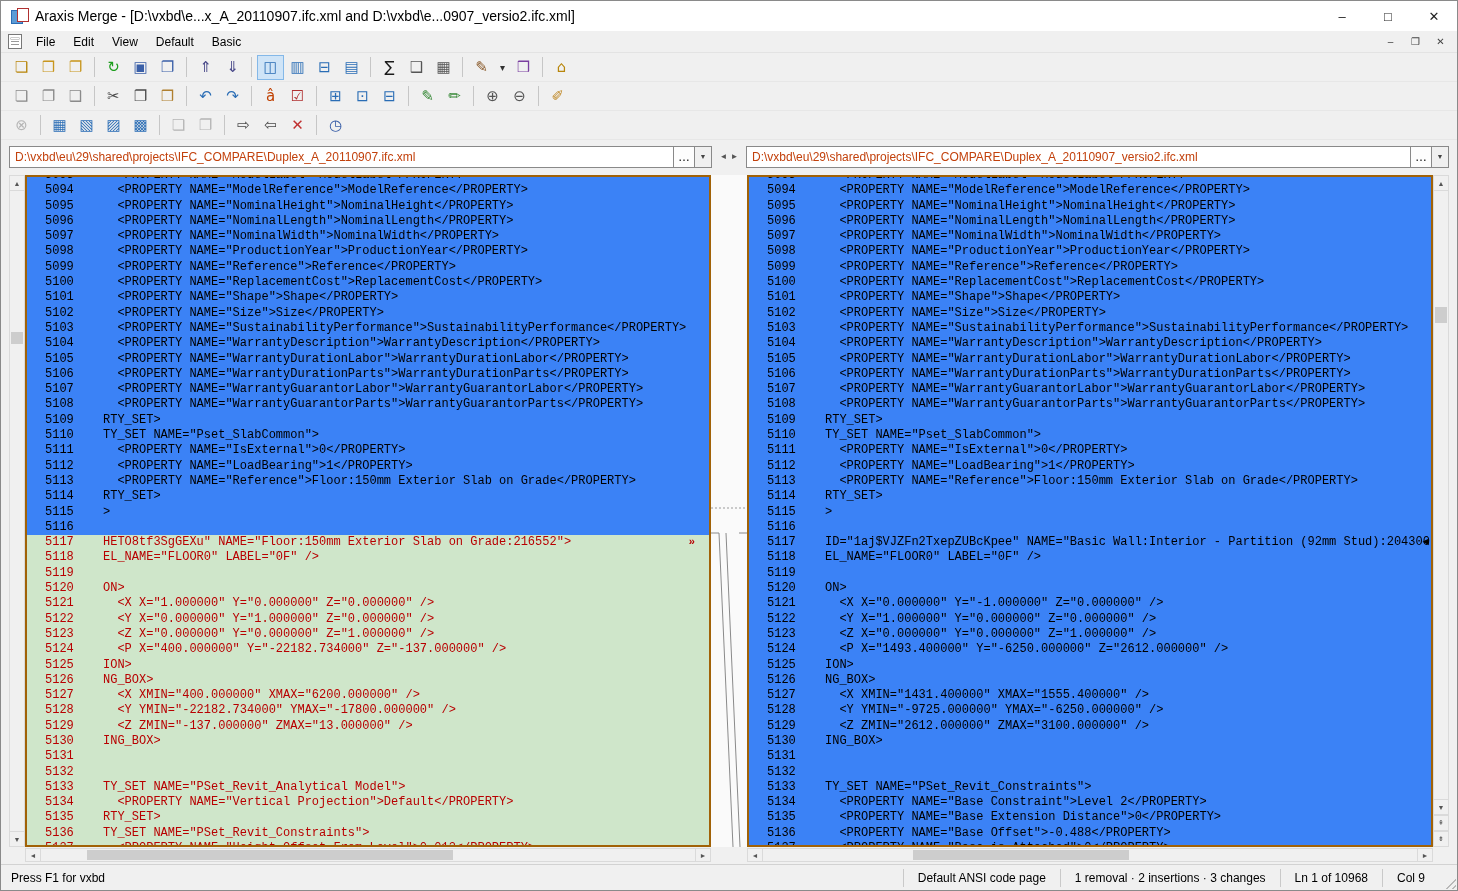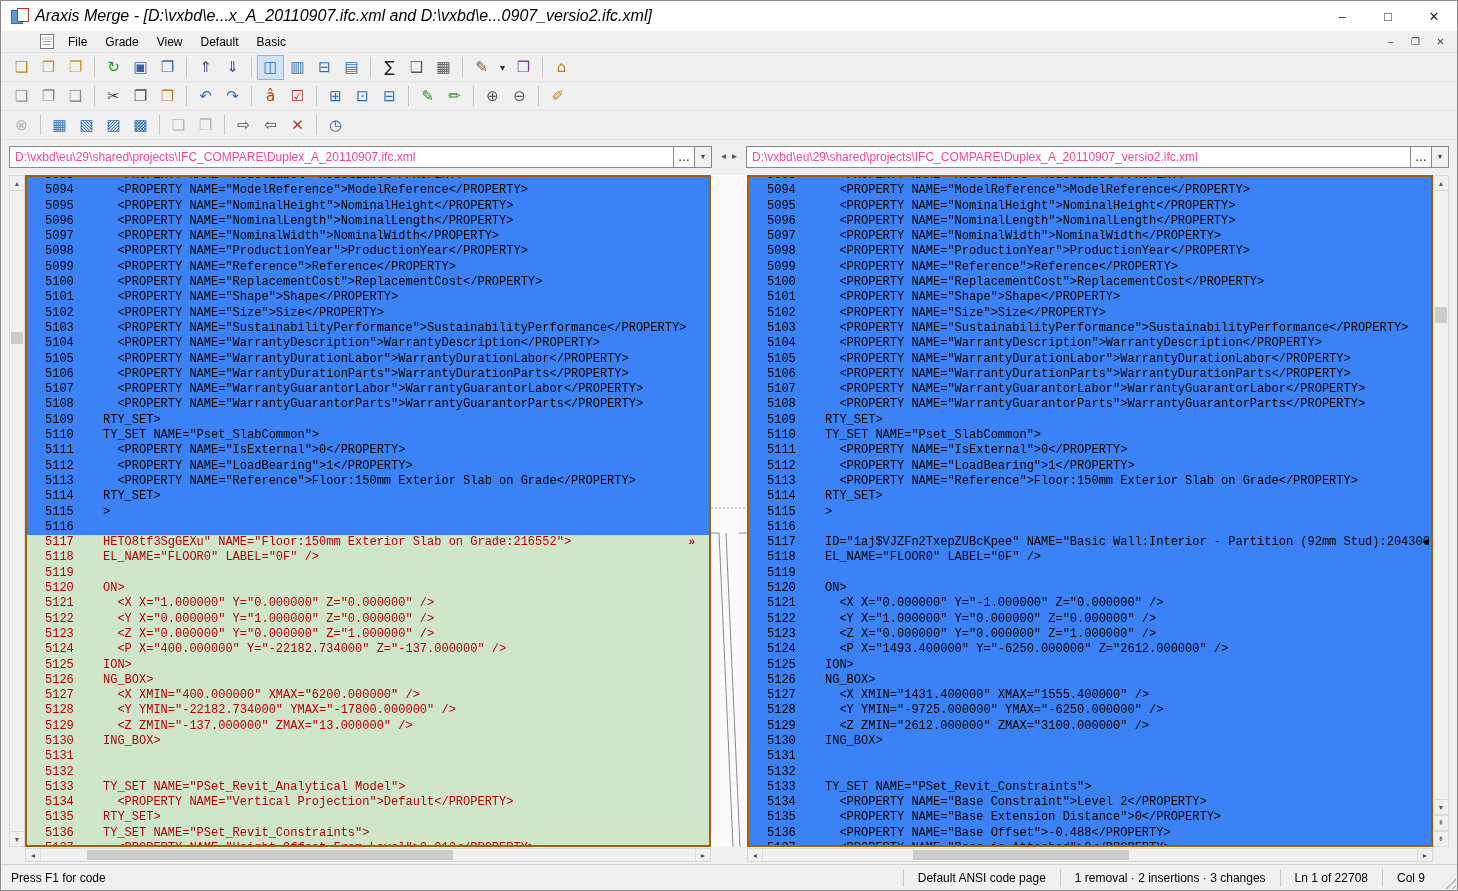--- a/index.html
+++ b/index.html
@@ -4,45 +4,45 @@
 <style>
   * { box-sizing: border-box; margin: 0; padding: 0; }
   body { margin: 0; background: #ffffff; font-family: "Liberation Sans", sans-serif; }
   .app { width: 1458px; height: 891px; border: 1px solid #8a8a8a; display: flex; flex-direction: column; background: #f0f0f0; overflow: hidden; }
 
   
   .titlebar { height: 30px; background: #ffffff; display: flex; align-items: center; flex: none; }
   .app-icon { width: 18px; height: 18px; margin: 0 7px 0 9px; position: relative; flex: none; }
   .app-icon::before { content: ""; position: absolute; left: 1px; top: 3px; width: 10px; height: 12px; background: #5b9bd5; border: 1px solid #2a6db5; }
   .app-icon::after { content: ""; position: absolute; left: 7px; top: 1px; width: 10px; height: 12px; background: #ffffff; border: 1px solid #b03030; }
-  .title-text { font-size: 16px; color: #000; white-space: nowrap; font-style: italic; }
+  .title-text { font-size: 14px; color: #000; white-space: nowrap; }
   .win-controls { margin-left: auto; display: flex; height: 100%; }
   .win-btn { width: 46px; height: 100%; display: flex; align-items: center; justify-content: center; font-size: 13px; color: #222; }
 
   
-  .menubar { height: 22px; background: #f0f0f0; display: flex; align-items: center; flex: none; border-bottom: 1px solid #e3e3e3; padding-left: 32px; }
+  .menubar { height: 22px; background: #f0f0f0; display: flex; align-items: center; flex: none; border-bottom: 1px solid #e3e3e3; }
   .mdi-doc-icon { width: 14px; height: 15px; margin: 0 5px 0 7px; background: #fff; border: 1px solid #777; position: relative; flex: none; }
   .mdi-doc-icon::after { content: ""; position: absolute; left: 2px; top: 3px; width: 8px; height: 1px; box-shadow: 0 0 0 0.5px #999, 0 3px 0 0 #999, 0 6px 0 0 #999; }
   .menus { display: flex; height: 100%; }
   .menu-item { padding: 0 9px; font-size: 12px; display: flex; align-items: center; color: #000; }
   .mdi-controls { margin-left: auto; display: flex; margin-right: 5px; gap: 2px; }
   .mdi-btn { width: 23px; height: 17px; display: flex; align-items: center; justify-content: center; font-size: 10px; color: #444; background: #f0f0f0; }
 
   
   .toolbar { height: 29px; background: #f0f0f0; display: flex; align-items: center; padding-left: 7px; flex: none; border-bottom: 1px solid #e7e7e7; }
   .tbtn { width: 27px; height: 25px; border: 1px solid transparent; background: transparent; display: flex; align-items: center; justify-content: center; font-size: 15px; padding: 0; font-family: "DejaVu Sans", sans-serif; flex: none; }
   .tbtn.narrow { width: 15px; font-size: 10px; }
   .tbtn.pressed { background: #cfe4f7; border: 1px solid #84b8e8; }
   .tbtn.disabled { color: #b5b5b5 !important; }
   .tsep { width: 1px; height: 20px; background: #c6c6c6; margin: 0 5px; flex: none; }
 
   
   .path-row { height: 33px; display: flex; align-items: center; padding: 0 8px; flex: none; background: #f0f0f0; }
   .path-group { flex: 1; display: flex; align-items: center; min-width: 0; }
-  .path-input { flex: 1; height: 22px; border: 1px solid #898989; font: 12px "Liberation Sans", sans-serif; padding: 0 5px; background: #fff; min-width: 0; color: #ec4899; }
+  .path-input { flex: 1; height: 22px; border: 1px solid #898989; font: 12px "Liberation Sans", sans-serif; padding: 0 5px; background: #fff; min-width: 0; color: #c2410c; }
   .path-btn { height: 22px; width: 21px; border: 1px solid #898989; border-left: none; background: #fdfdfd; font-size: 12px; display: flex; align-items: center; justify-content: center; flex: none; }
   .path-drop { height: 22px; width: 17px; border: 1px solid #898989; border-left: none; background: #f0f0f0; font-size: 7px; display: flex; align-items: center; justify-content: center; color: #444; flex: none; }
   .gutter-aligns { display: flex; gap: 3px; font-size: 8px; color: #555; flex: none; width: 34px; justify-content: center; }
   .align-btn { cursor: default; }
 
   
   .content { flex: 1; display: flex; flex-direction: column; min-height: 0; background: #f0f0f0; }
   .panes-row { flex: 1; display: flex; min-height: 0; padding: 2px 8px 0 8px; }
   .vscroll { width: 16px; flex: none; display: flex; flex-direction: column; background: #f0f0f0; }
   .vs-btn { height: 16px; display: flex; align-items: center; justify-content: center; font-size: 7px; color: #555; background: #f0f0f0; border: 1px solid #dadada; flex: none; }
@@ -96,21 +96,21 @@
   </div>
 
   <div class="menubar" data-name="menubar">
     <div class="mdi-doc-icon" data-name="document-icon"></div>
     <div class="menus" data-name="menu-items">
 
     <div class="menu-item" data-name="menu-file">
           <span data-name="menu-label">File</span>
         </div>
         <div class="menu-item" data-name="menu-edit">
-          <span data-name="menu-label">Grade</span>
+          <span data-name="menu-label">Edit</span>
         </div>
         <div class="menu-item" data-name="menu-view">
           <span data-name="menu-label">View</span>
         </div>
         <div class="menu-item" data-name="menu-window">
           <span data-name="menu-label">Default</span>
         </div>
         <div class="menu-item" data-name="menu-help">
           <span data-name="menu-label">Basic</span>
         </div>
@@ -820,22 +820,22 @@
         <div class="hs-track" data-name="right-hscroll-track">
             <div class="hs-thumb right-hthumb" data-name="right-hscroll-thumb"></div>
           </div>
         <div class="hs-btn" data-name="right-hscroll-right-icon">►</div>
       </div>
       <div class="corner" data-name="right-scroll-corner"></div>
     </div>
   </div>
 
   <div class="statusbar" data-name="statusbar">
-    <div class="status-help" data-name="status-help-text">Press F1 for code</div>
+    <div class="status-help" data-name="status-help-text">Press F1 for vxbd</div>
     <div class="spacer" data-name="status-spacer"></div>
     <div class="status-cell" data-name="status-encoding">Default ANSI code page</div>
     <div class="status-cell" data-name="status-change-summary">1 removal · 2 insertions · 3 changes</div>
-    <div class="status-cell" data-name="status-line-indicator">Ln 1 of 22708</div>
+    <div class="status-cell" data-name="status-line-indicator">Ln 1 of 10968</div>
     <div class="status-cell" data-name="status-column-indicator">Col 9</div>
     <div class="resize-grip" data-name="resize-grip"></div>
   </div>
 
 </div>
 
 </body></html>

